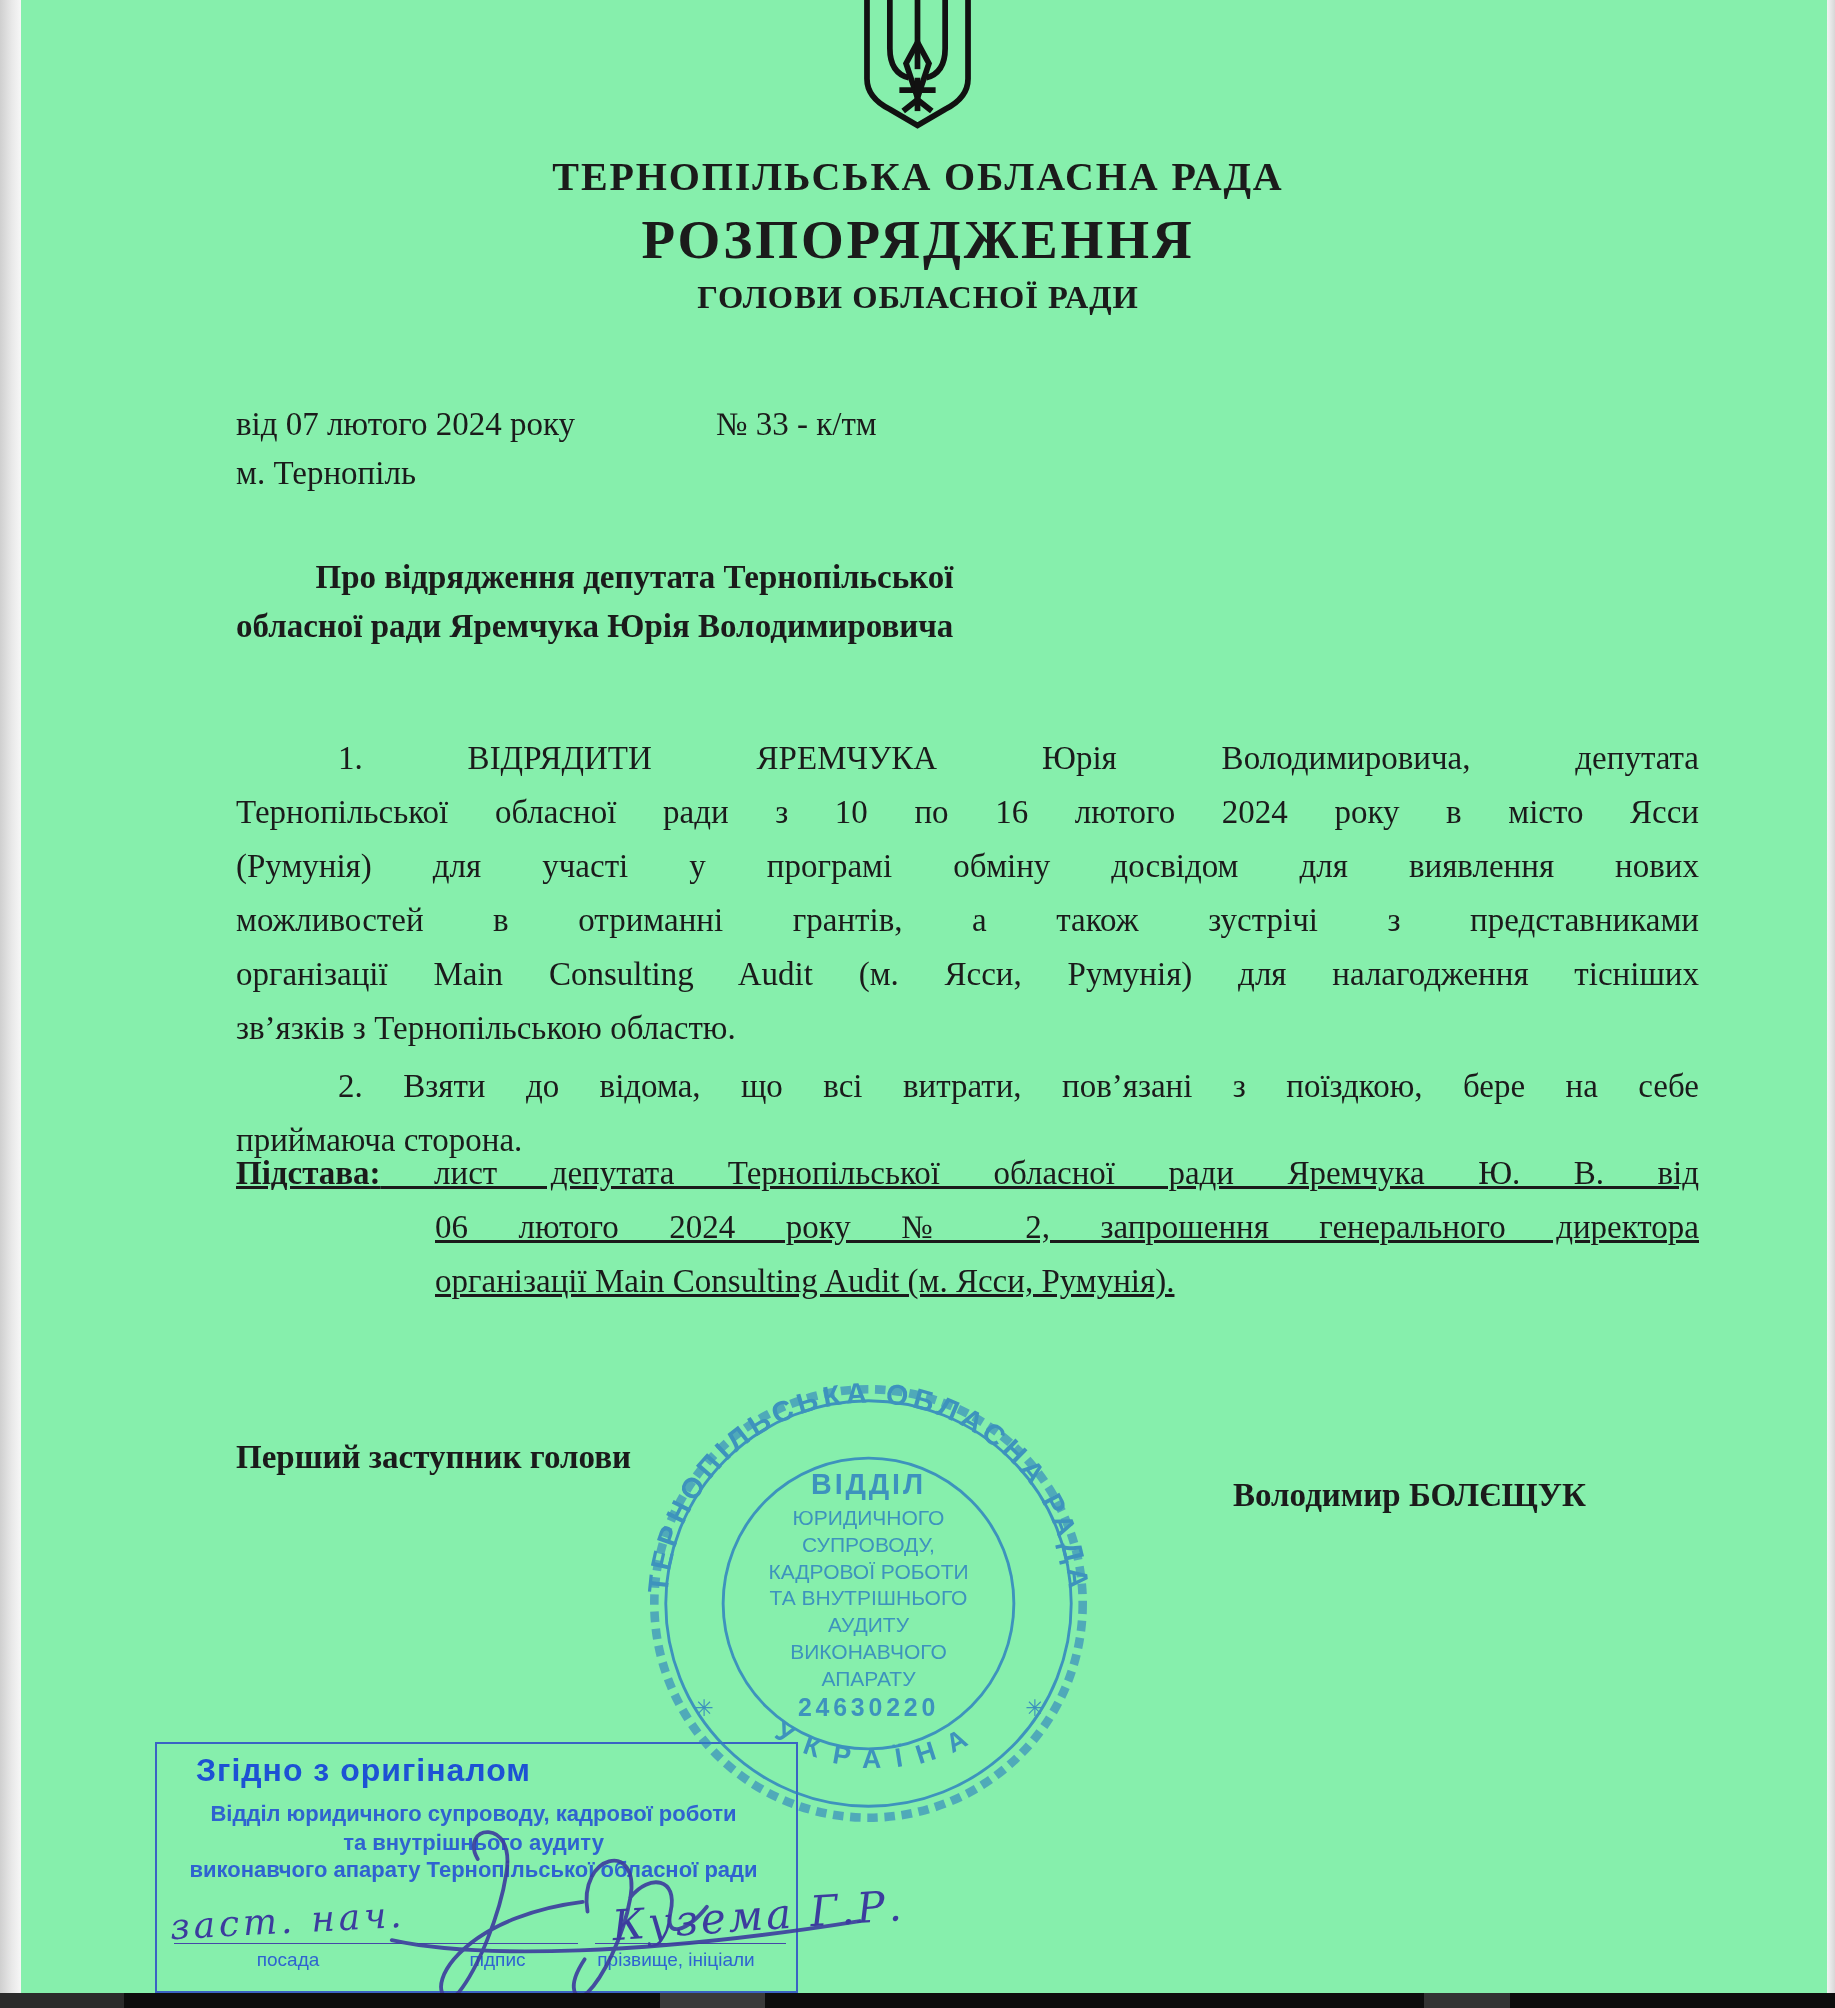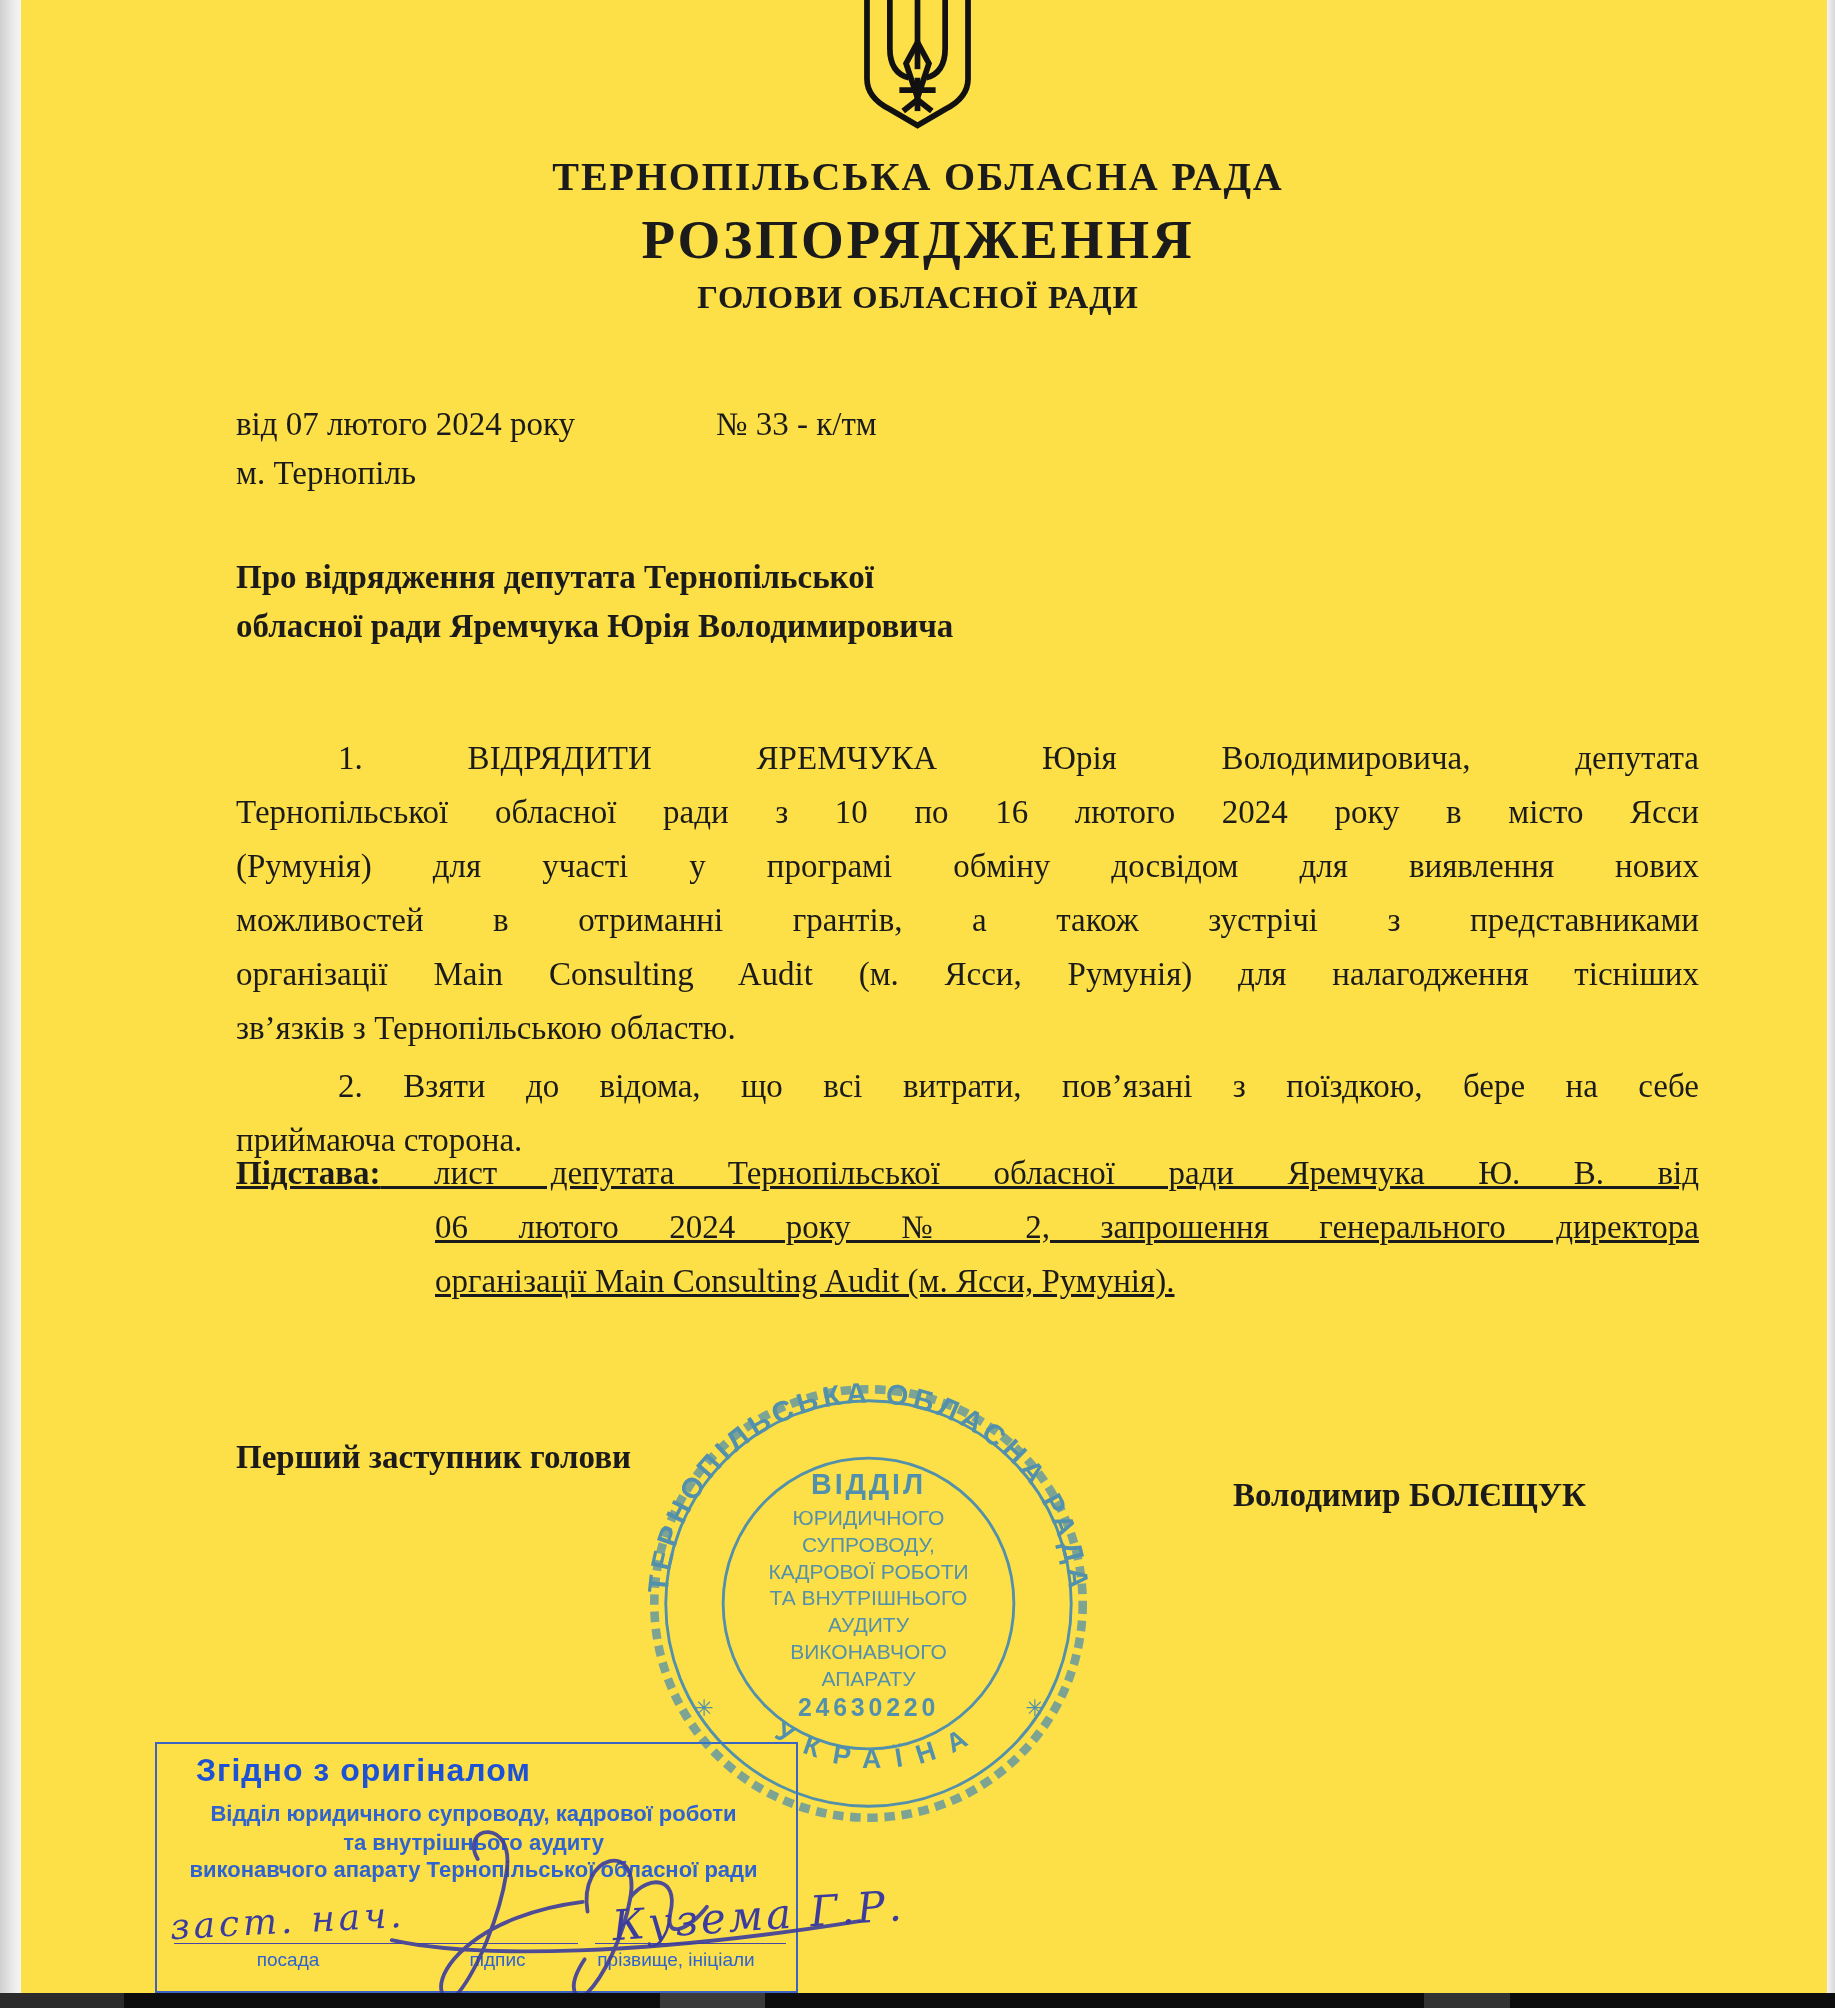--- a/index.html
+++ b/index.html
@@ -1,34 +1,34 @@
 <!DOCTYPE html>
 <html><head>
 <meta charset="utf-8">
 <style>
   html,body{margin:0;padding:0;background:#e9e9e9;}
-  #page{position:relative;width:1835px;height:2008px;background:#fde047;overflow:hidden;
+  #page{position:relative;width:1835px;height:2008px;background:#86efac;overflow:hidden;
         font-family:"Liberation Serif", serif;color:#1b1b1b;}
   .abs{position:absolute;}
   
   #edge-left{left:0;top:0;width:21px;height:2008px;background:linear-gradient(90deg,#cfcfcf,#e8e8e8 55%,#f7f7f7);}
   #edge-right{right:0;top:0;width:7.6px;height:2008px;background:linear-gradient(90deg,#f4f4f4,#d7d7d7);}
   #bar-bottom{left:0;top:1993px;width:1835px;height:15.3px;background:#0d0d0d;}
   .bar-seg{position:absolute;top:0;height:15.3px;}
   
   .center-wrap{left:29px;width:1778px;text-align:center;}
   #org-name{top:153px;font-size:40px;font-weight:bold;letter-spacing:1.9px;}
   #doc-type{top:208px;font-size:55px;font-weight:bold;letter-spacing:2.9px;}
   #doc-subtitle{top:279px;font-size:32.5px;font-weight:bold;letter-spacing:1px;}
   
   #date-line{left:236px;top:406px;font-size:33px;}
   #doc-number{left:716px;top:406px;font-size:33px;}
   #city{left:236px;top:455px;font-size:33px;}
   
-  #subject{left:236px;top:553px;font-size:33px;font-weight:bold;line-height:49px;}
+  #subject{left:236px;top:553px;font-size:33px;font-weight:bold;line-height:49px;text-align:right;}
   
   .bodyblock{left:236px;width:1463px;font-size:33px;line-height:54px;}
   #para1{top:731px;}
   #para2{top:1059px;}
   #basis{top:1146px;text-decoration:underline;}
   .jl{text-align:justify;text-align-last:justify;}
   .jl-left{text-align:left;text-align-last:left;}
   .indent{text-indent:102px;}
   .hang{margin-left:199px;}
   .bold{font-weight:bold;}

